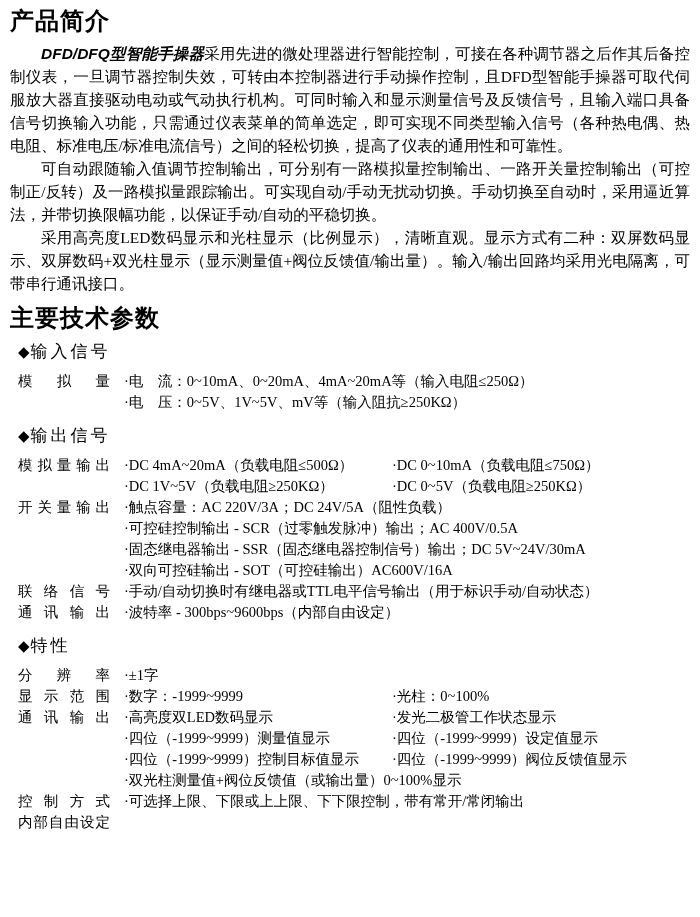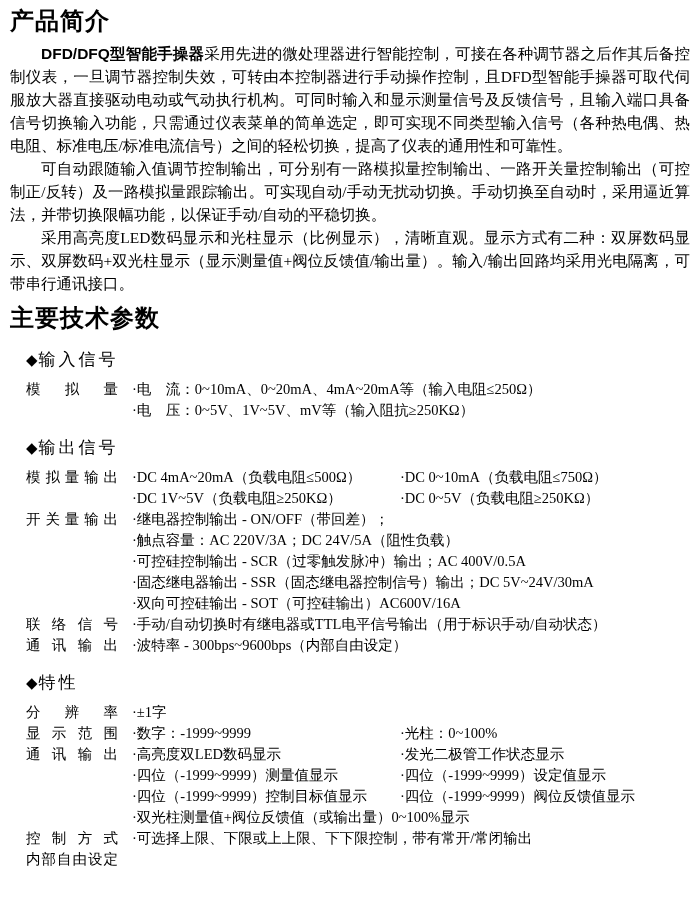--- a/index.html
+++ b/index.html
@@ -34,22 +34,23 @@
   .intro p.para {
     margin: 0;
     font-size: 15.5px;
     line-height: 23px;
     text-align: justify;
     text-indent: 2em;
   }
   .intro .lead {
     font-family: "Liberation Sans", "DejaVu Sans", sans-serif;
     font-weight: bold;
-  }
-  .subsection { margin: 16px; }
+    font-style: italic;
+  }
+  .subsection { margin: 8px; }
   .sub-title {
     font-size: 17px;
     line-height: 22px;
     margin: 12px 0 8px 0;
   }
   .subsection:first-of-type .sub-title { margin-top: 4px; }
   .sub-title .diamond {
     font-size: 15px;
     margin-right: 1px;
   }
@@ -121,23 +122,20 @@
             <div class="spec-line">
               <span class="seg">·DC 1V~5V（负载电阻≥250KΩ）</span>
               <span class="seg">·DC 0~5V（负载电阻≥250KΩ）</span>
             </div>
           </div>
         </div>
         <div class="spec-row">
           <div class="spec-label">开关量输出</div>
           <div class="spec-lines">
             <div class="spec-line">
-              <span class="seg">·继电器控制输出 - ON/OFF（带回差）；</span>
-            </div>
-            <div class="spec-line">
               <span class="seg">·触点容量：AC 220V/3A；DC 24V/5A（阻性负载）</span>
             </div>
             <div class="spec-line">
               <span class="seg">·可控硅控制输出 - SCR（过零触发脉冲）输出；AC 400V/0.5A</span>
             </div>
             <div class="spec-line">
               <span class="seg">·固态继电器输出 - SSR（固态继电器控制信号）输出；DC 5V~24V/30mA</span>
             </div>
             <div class="spec-line">
               <span class="seg">·双向可控硅输出 - SOT（可控硅输出）AC600V/16A</span>

